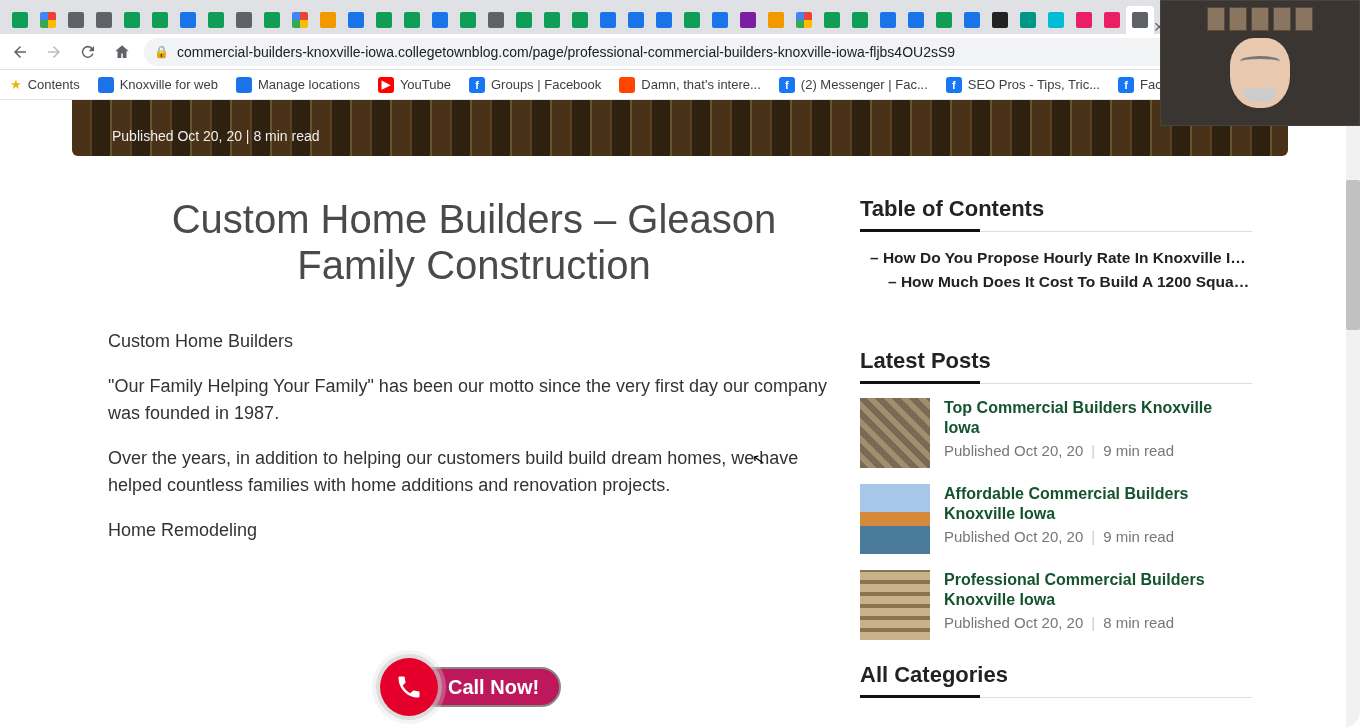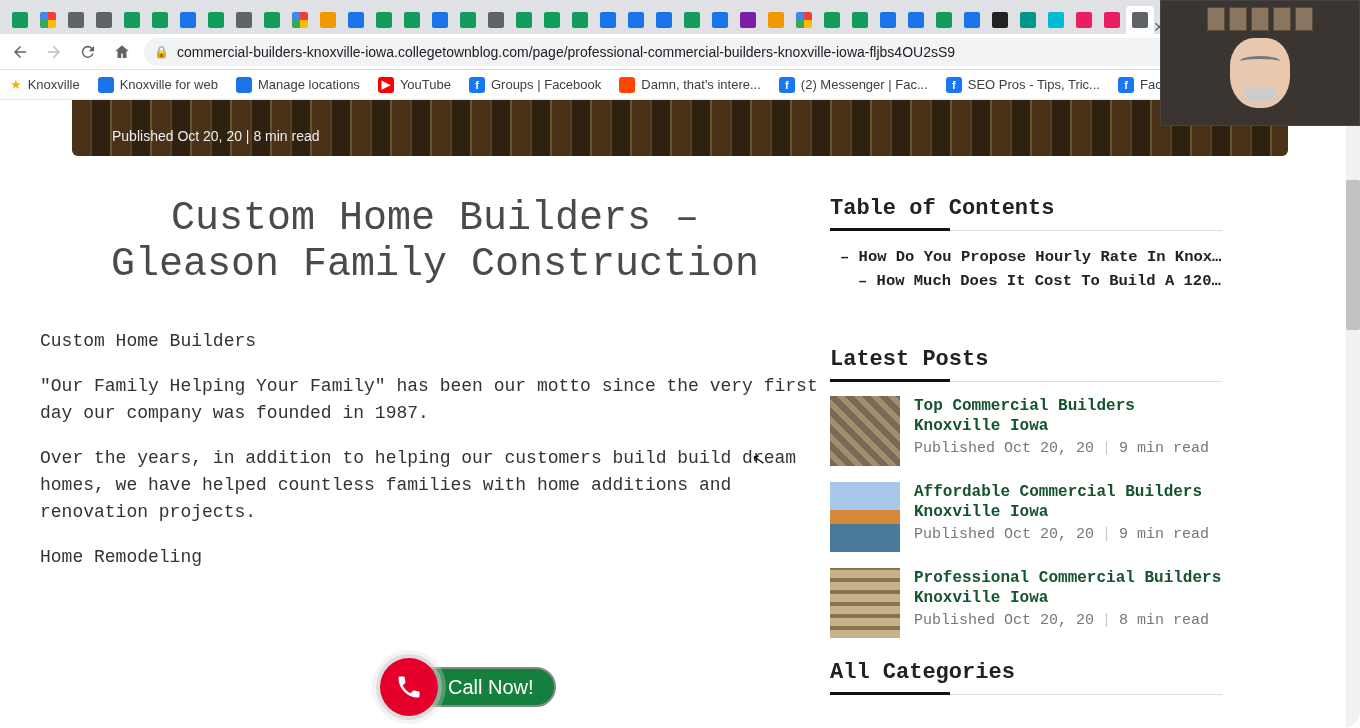--- a/index.html
+++ b/index.html
@@ -37,21 +37,21 @@
   
   .page { position: relative; height: calc(728px - 100px); overflow: hidden; border-radius: 17px; }
   .scroll-track { position:absolute; right:0; top:0; width:14px; height:100%; background:#f1f1f1;}
   .scroll-thumb { position:absolute; right:0; top:80px; width:14px; height:150px; background:#c1c1c1; border-radius:2px;}
 
   .hero { margin: 0 72px; height: 56px; background: linear-gradient(0deg, rgba(30,20,10,0.45), rgba(30,20,10,0.45)),
           repeating-linear-gradient(90deg,#6b4a23 0 18px,#8a6436 18px 20px,#3d2c14 20px 38px,#a5854f 38px 40px);
           border-radius: 0 0 6px 6px; color:#fff; padding: 6px 40px 0; font-size:14px; position:relative;}
   .hero .meta { position:absolute; bottom:12px; left:40px; font-size:14px; color:#eee;}
 
-  .content-wrap { display:flex; padding: 40px 40px 0;  font-family: Liberation Mono, monospace;}
+  .content-wrap { display:flex; padding: 40px 108px 0; gap: 20px;}
   .article { flex: 1; max-width: 790px; }
   .article h1 { font-size: 40px; font-weight: 500; color:#4a4a4a; text-align:center; line-height:1.15; margin: 0 60px 40px; }
   .article p { font-size: 18px; color:#333; line-height:1.5; margin-bottom: 18px; }
 
   .sidebar { width: 392px; }
   .side-h { font-size: 22px; font-weight: 700; color:#222; padding-bottom:10px; position:relative; margin-bottom:14px;}
   .side-h::after{content:""; position:absolute; left:0; bottom:0; width:100%; height:1px; background:#ddd;}
   .side-h::before{content:""; position:absolute; left:0; bottom:0; width:120px; height:3px; background:#111; z-index:1;}
 
   .toc-item { font-size:15.5px; color:#222; font-weight:700; padding:3px 0 3px 10px; cursor:pointer; white-space:nowrap; overflow:hidden; text-overflow:ellipsis;}
@@ -65,21 +65,21 @@
   .post-body { flex:1; }
   .post-title { font-size:16px; font-weight:700; color:#14532d; line-height:1.25; margin-bottom:4px;}
   .post-meta { font-size:15px; color:#777;}
   .post-meta .sep{ color:#ccc; margin:0 8px;}
 
   .allcat { margin-top: 22px; }
 
   .call-btn { position:absolute; left:380px; bottom:12px; display:flex; align-items:center; cursor:pointer;}
   .call-circle { width:58px; height:58px; border-radius:50%; background:#e4002b; display:flex; align-items:center; justify-content:center; box-shadow:0 0 0 4px rgba(200,200,200,0.5), 0 0 0 8px rgba(220,220,220,0.3); z-index:2;}
   .call-circle svg{ width:28px; height:28px; fill:#fff;}
-  .call-pill { height:40px; background:#15803d; color:#fff; font-size:20px; font-weight:400; padding:0 20px 0 34px; border-radius:20px; display:flex; align-items:center; margin-left:-26px; border:2px solid #888;}
+  .call-pill { height:40px; background:#be185d; color:#fff; font-size:20px; font-weight:700; padding:0 20px 0 34px; border-radius:20px; display:flex; align-items:center; margin-left:-26px; border:2px solid #888;}
 
   
   .g-green{background:#0f9d58;} .g-blue{background:#1a73e8;} .g-orange{background:#f29900;}
   .g-teal{background:#009688;} .g-grey{background:#5f6368;} .g-multi{background:conic-gradient(#ea4335 0 25%,#fbbc05 0 50%,#34a853 0 75%,#4285f4 0);} .g-fb{background:#1877f2;} .g-reddit{background:#ff4500;}
   .g-purple{background:#7b1fa2;} .g-dark{background:#222;} .g-yt{background:#ff0000;}
   .g-pink{background:#e91e63;} .g-cyan{background:#00bcd4;}
 
   .cursor { position:absolute; left:752px; top:350px; font-size:16px; color:#000; z-index:40; transform: rotate(-10deg);}
 </style>
 </head>
@@ -245,21 +245,21 @@
       <span class="tab-favicon g-pink" style="border-radius:50%"></span>
     </div>
   <div class="nav-btn">
       <span class="tab-favicon g-cyan" style="border-radius:50%"></span>
     </div>
 </div>
 
 <div class="bookmark-bar">
   <div class="bm">
       <span style="color:#f6b100">★</span>
-      <span>Knoxville</span>
+      <span>Contents</span>
     </div>
   <div class="bm">
       <span class="bm-icon g-blue"></span>
       <span>Knoxville for web</span>
     </div>
   <div class="bm">
       <span class="bm-icon g-blue"></span>
       <span>Manage locations</span>
     </div>
   <div class="bm">

